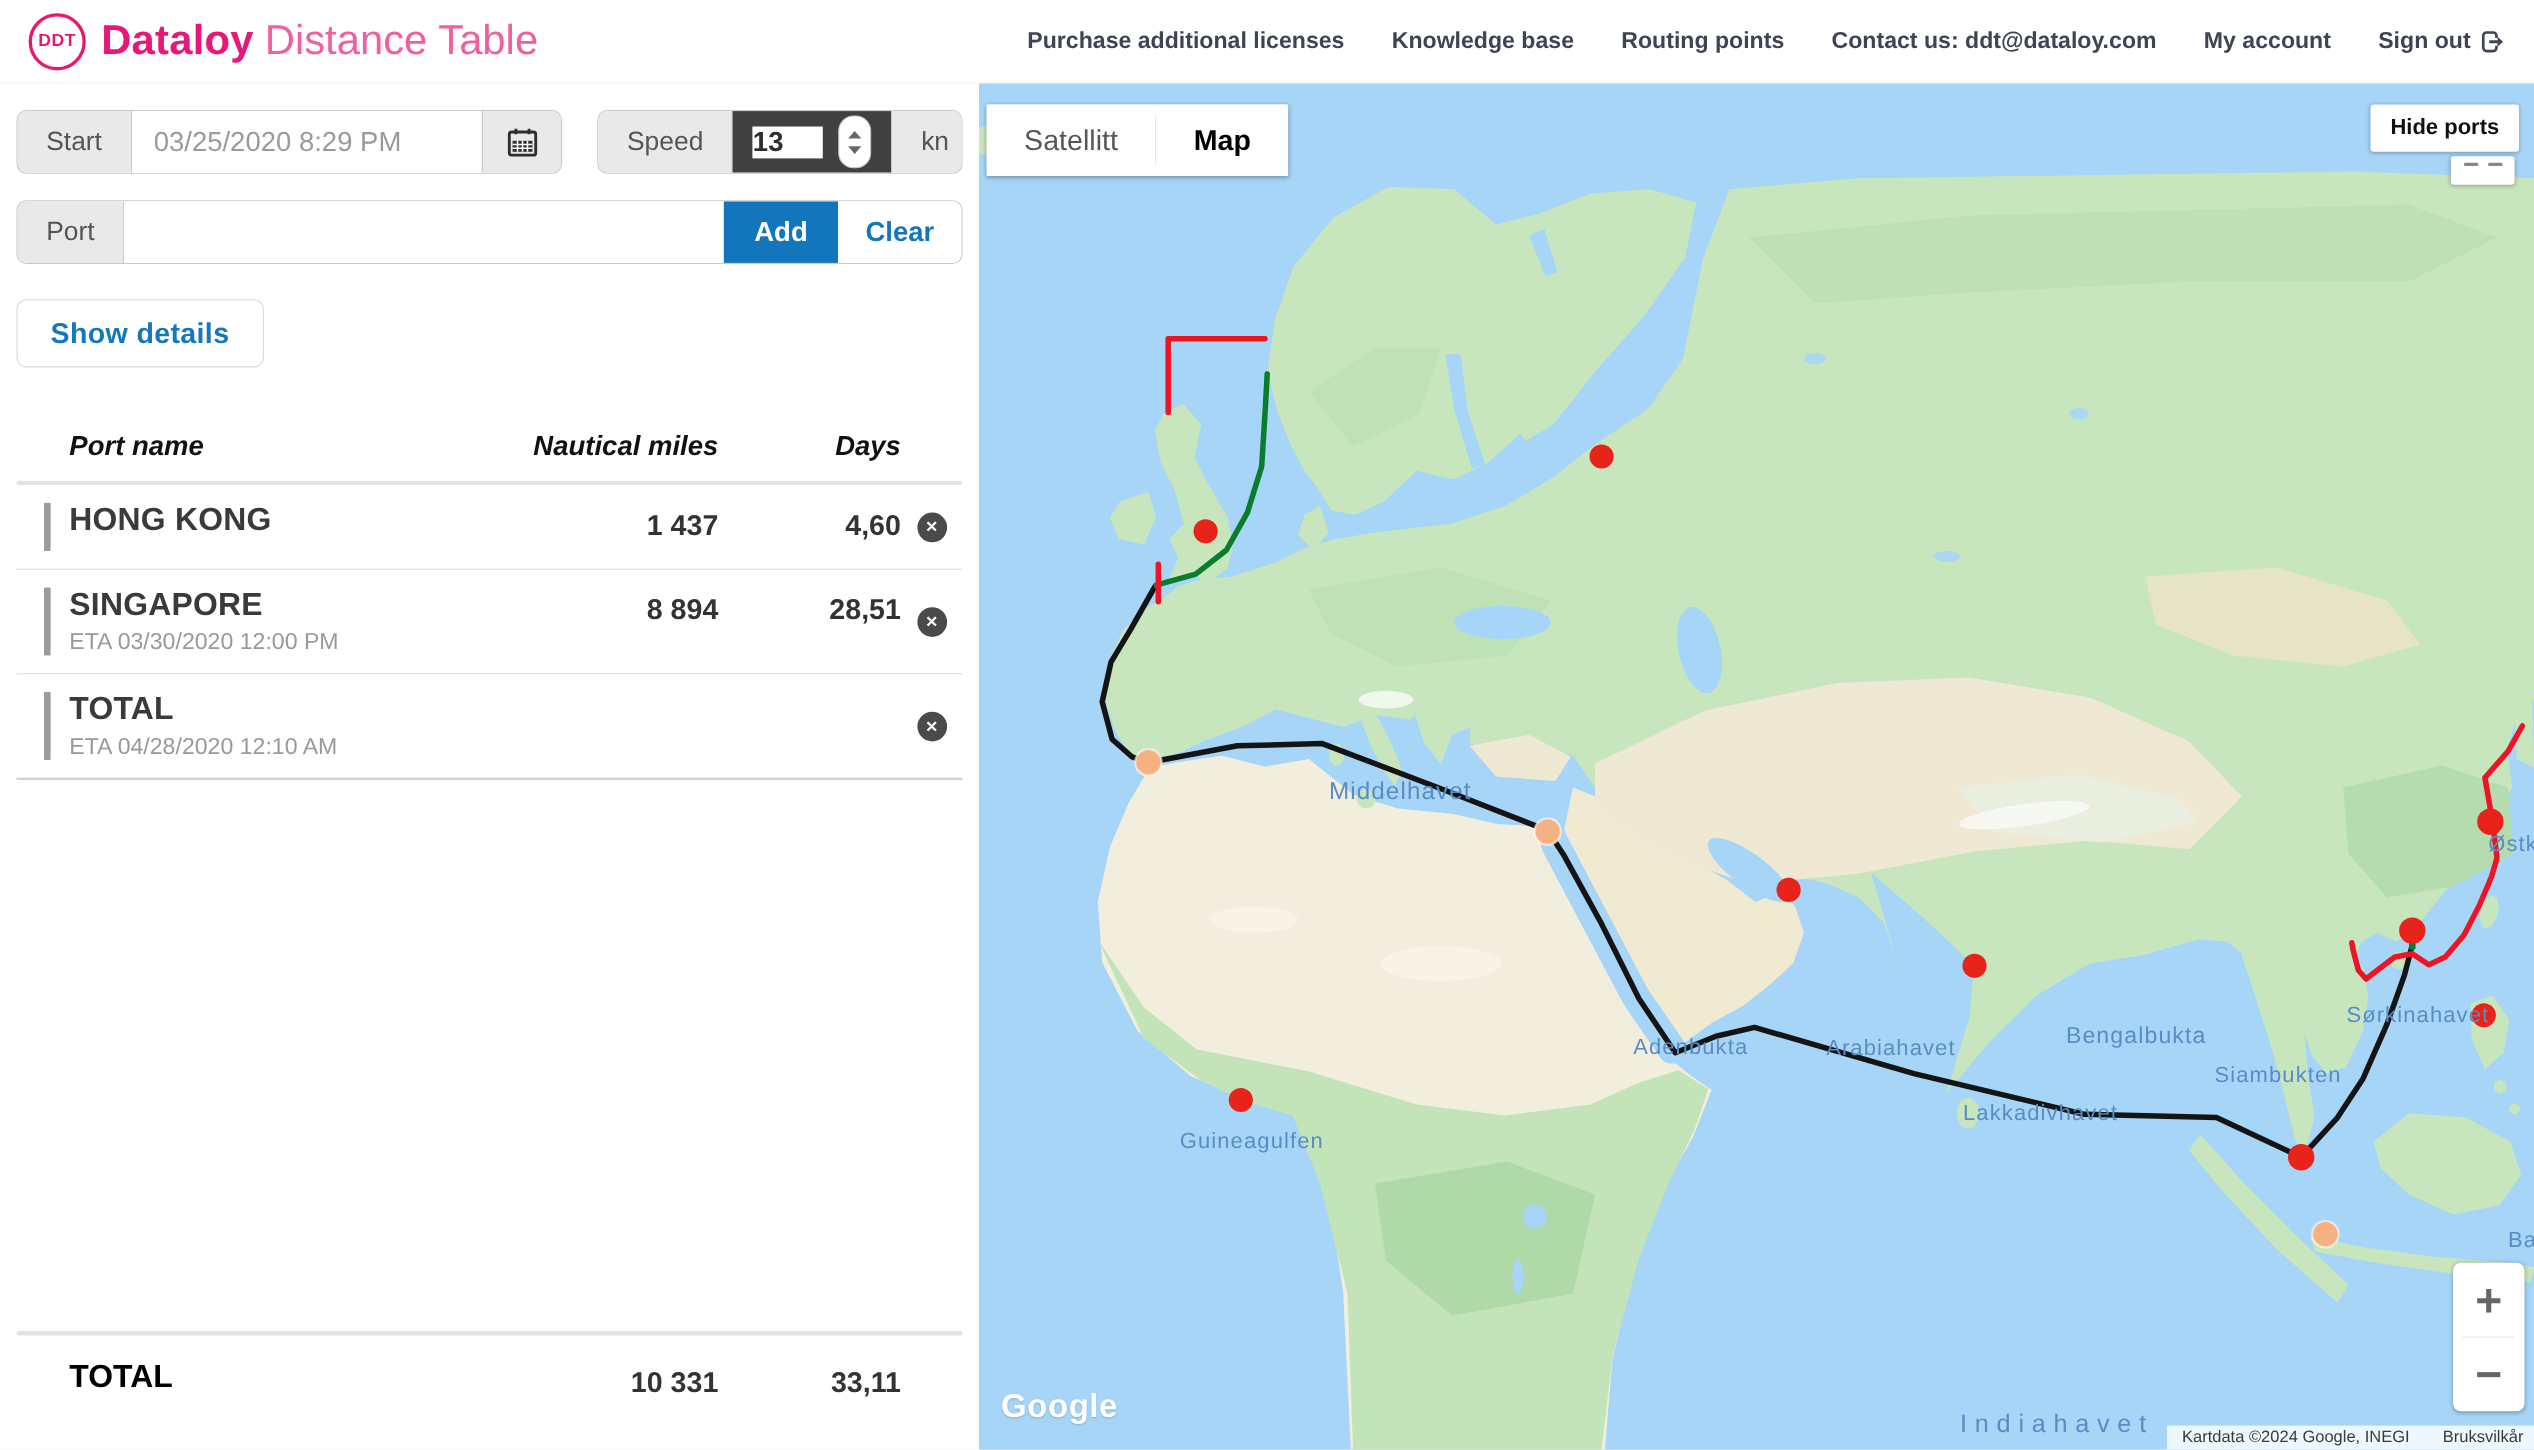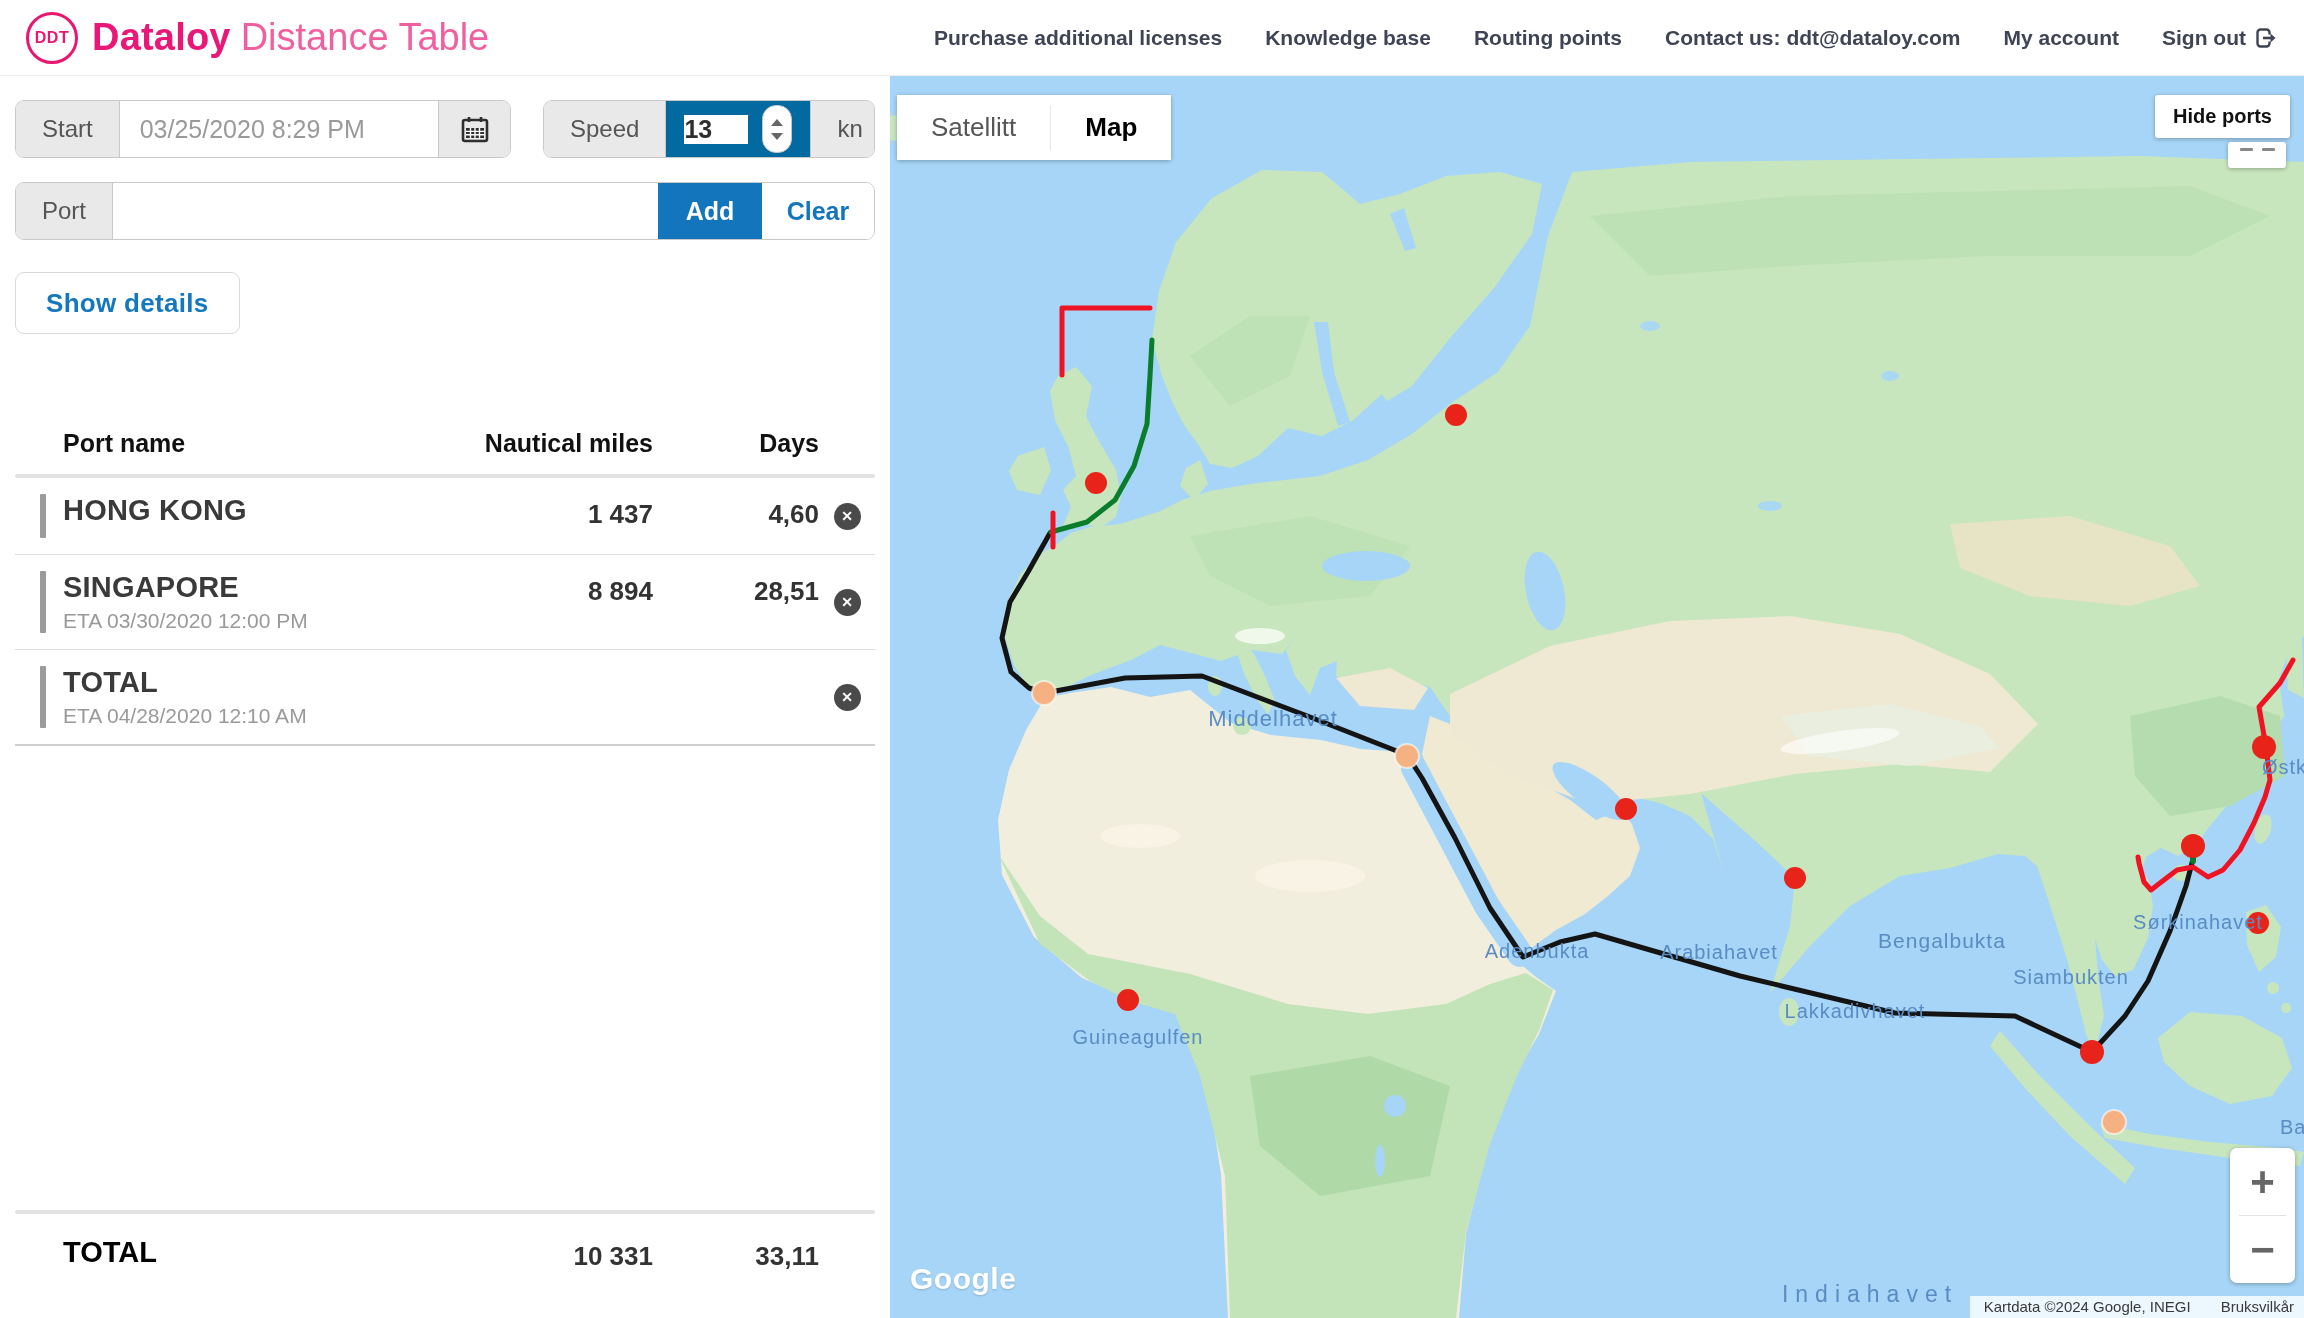--- a/index.html
+++ b/index.html
@@ -23,36 +23,36 @@
   .ctl-row{display:flex;align-items:center;}
   .igroup{display:flex;align-items:stretch;height:58px;border:1px solid #c9c9c9;border-radius:9px;overflow:hidden;background:#fff;box-sizing:border-box;}
   .addon{background:#e9e9e9;color:#555;font-size:24px;display:flex;align-items:center;justify-content:center;padding:0 26px;white-space:nowrap;}
   .addon.l{border-right:1px solid #c9c9c9;}
   .addon.r{border-left:1px solid #c9c9c9;}
   .igroup input{border:none;outline:none;font-size:25px;font-family:inherit;padding:0 20px;min-width:0;color:#333;}
   .start-group{width:496px;}
   .start-group input{flex:1;color:#9a9a9a;}
   .cal-btn{width:72px;background:#e9e9e9;border:none;border-left:1px solid #c9c9c9;display:flex;align-items:center;justify-content:center;cursor:pointer;}
   .speed-group{margin-left:auto;width:332px;}
-  .speed-cell{flex:1;display:flex;align-items:center;padding:0 18px;gap:14px;background:#0369a1;}
+  .speed-cell{flex:1;display:flex;align-items:center;padding:0 18px;gap:14px;background:#404040;}
   .speed-cell input{width:64px;font-weight:700;color:#2e2e2e;padding:0;}
   .stepper{margin-left:auto;width:28px;height:46px;border:1px solid #c6c6c6;border-radius:14px;display:flex;flex-direction:column;align-items:center;justify-content:center;gap:7px;cursor:pointer;background:#fff;}
   .tri-up{width:0;height:0;border-left:6px solid transparent;border-right:6px solid transparent;border-bottom:7px solid #666;}
   .tri-dn{width:0;height:0;border-left:6px solid transparent;border-right:6px solid transparent;border-top:7px solid #666;}
   .port-row{margin-top:24px;}
   .port-group{width:860px;}
   .port-group input{flex:1;}
   .add-btn{width:104px;border:none;background:#1375bb;color:#fff;font-size:25px;font-weight:700;font-family:inherit;cursor:pointer;}
   .clear-btn{width:112px;border:none;background:#fff;color:#1375bb;font-size:25px;font-weight:700;font-family:inherit;cursor:pointer;}
   .toggles{margin-top:32px;display:flex;gap:22px;}
   .toggle-btn{height:62px;padding:0 30px;background:#fff;border:1px solid #d9d9d9;border-radius:9px;
     color:#1478be;font-size:26px;font-weight:700;font-family:inherit;cursor:pointer;letter-spacing:.3px;}
   
   .grid{display:grid;grid-template-columns:48px 1fr 170px 166px 56px;align-items:start;}
-  .thead{margin-top:95px;padding-bottom:16px;}
+  .thead{margin-top:58px;padding-bottom:16px;font-style:italic;}
   .thead .h{font-size:25px;font-weight:700;color:#111;}
   .h-right{text-align:right;}
   .divider{height:4px;background:#e3e3e3;border-radius:2px;}
   .trow{padding:16px 0;border-bottom:1px solid #dcdcdc;position:relative;}
   .tbody .trow:last-child{border-bottom:2px solid #cfcfcf;}
   .handle{width:6px;background:#9b9b9b;margin-left:25px;border-radius:1px;align-self:stretch;min-height:44px;}
   .pname{font-size:29px;font-weight:700;color:#3a3a3a;letter-spacing:.2px;}
   .eta{font-size:21px;color:#999;margin-top:5px;}
   .eta:empty{display:none;}
   .num{font-size:26px;font-weight:700;color:#333;text-align:right;padding-top:5px;white-space:nowrap;}

